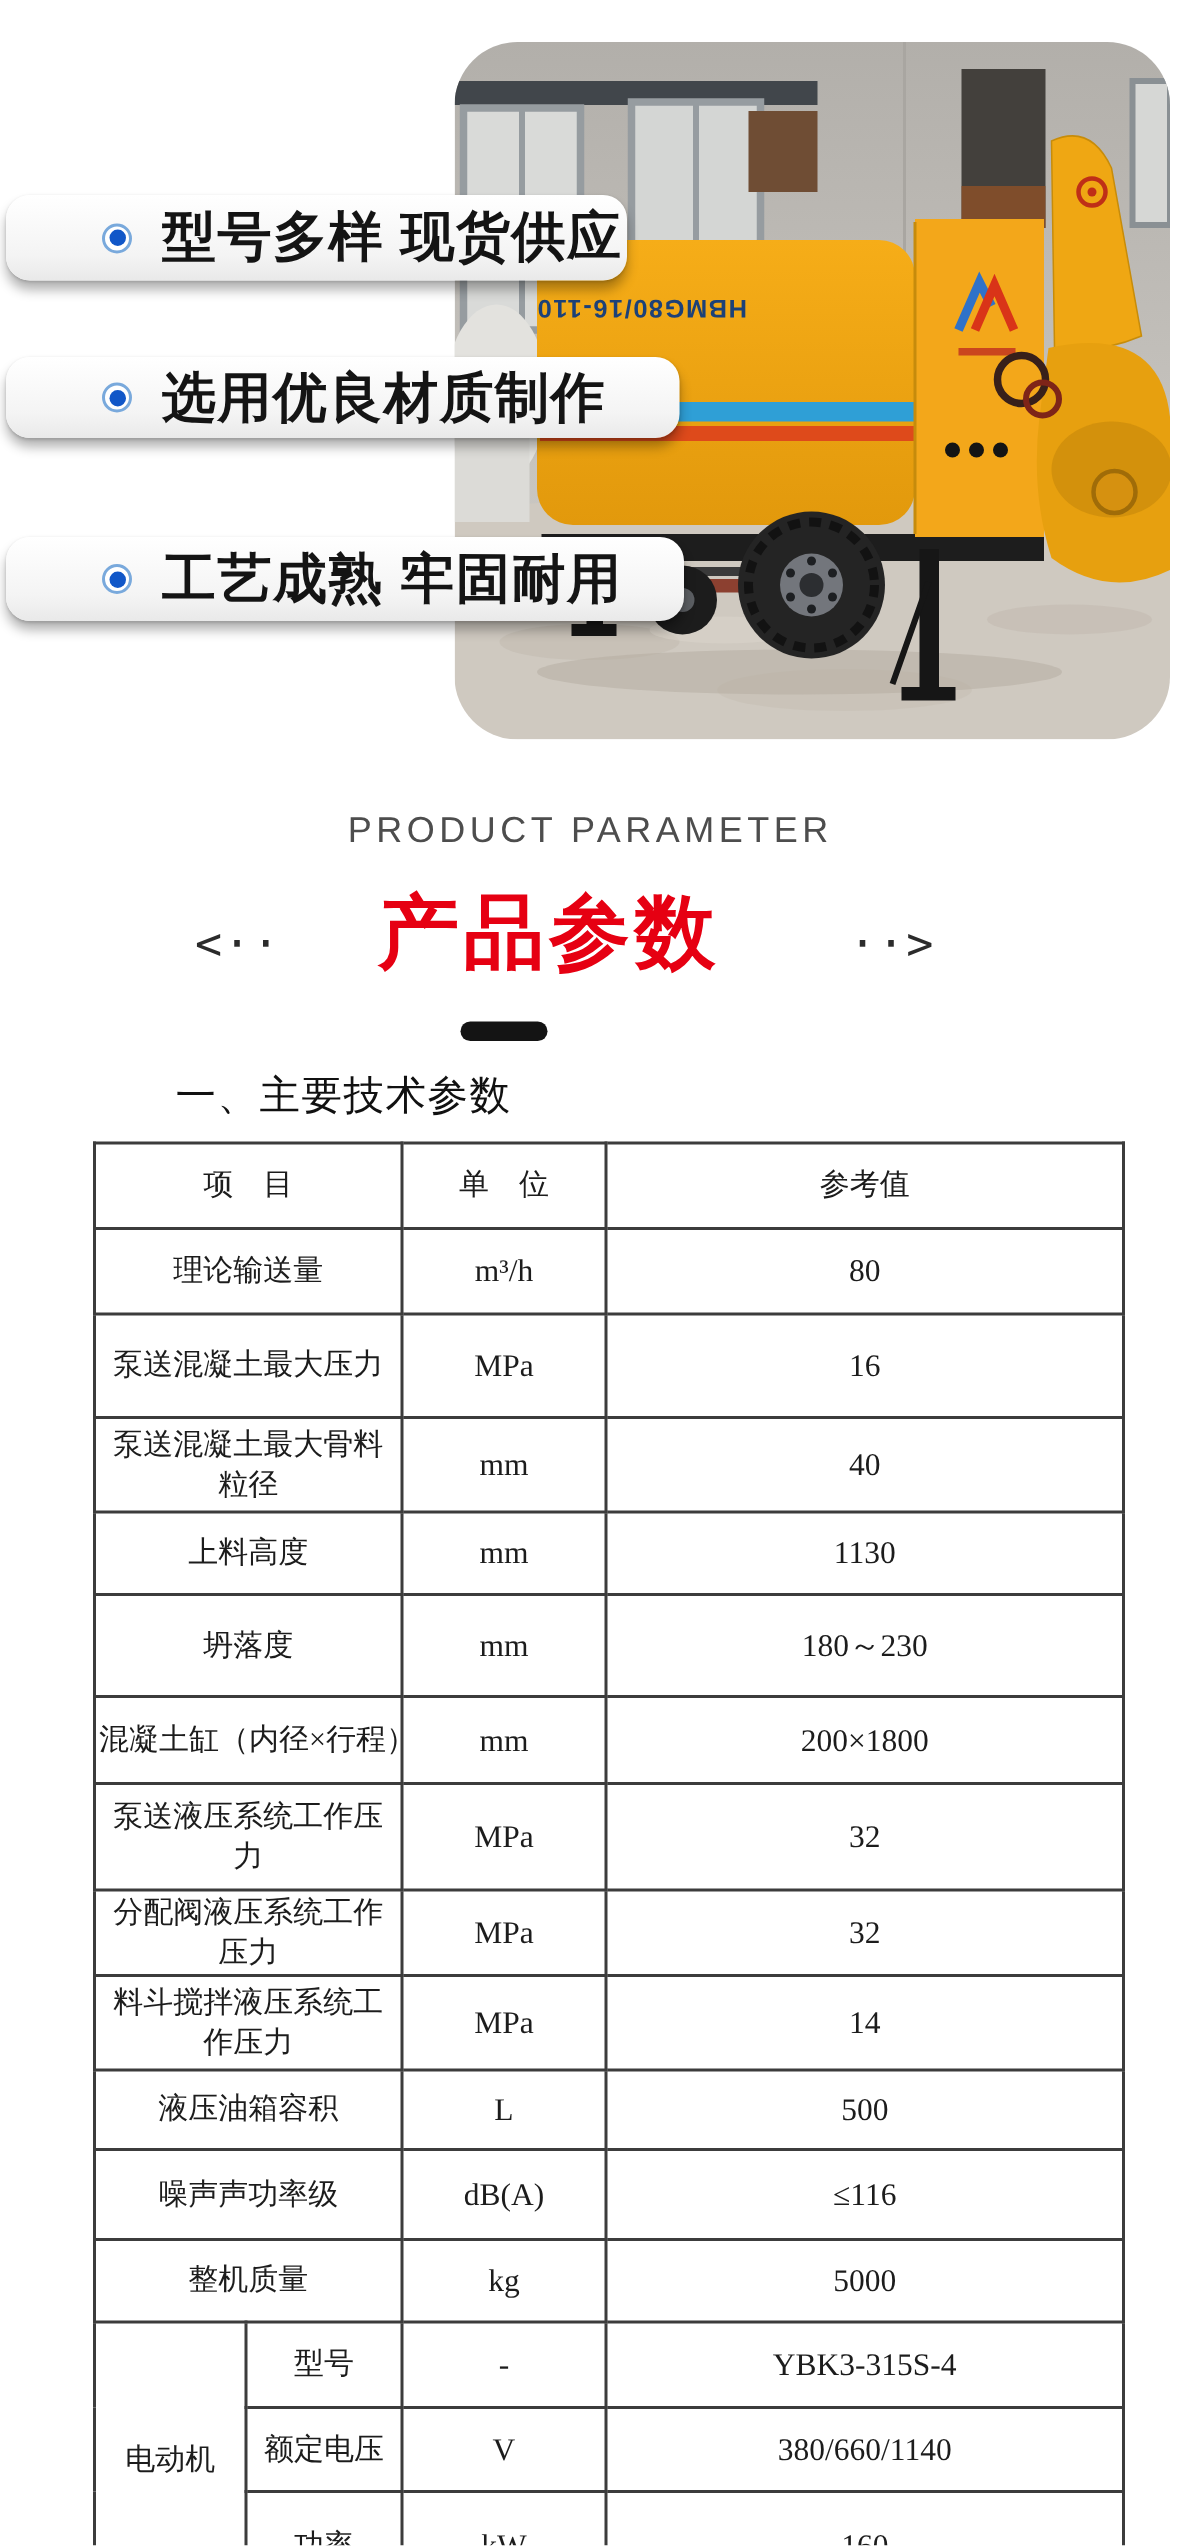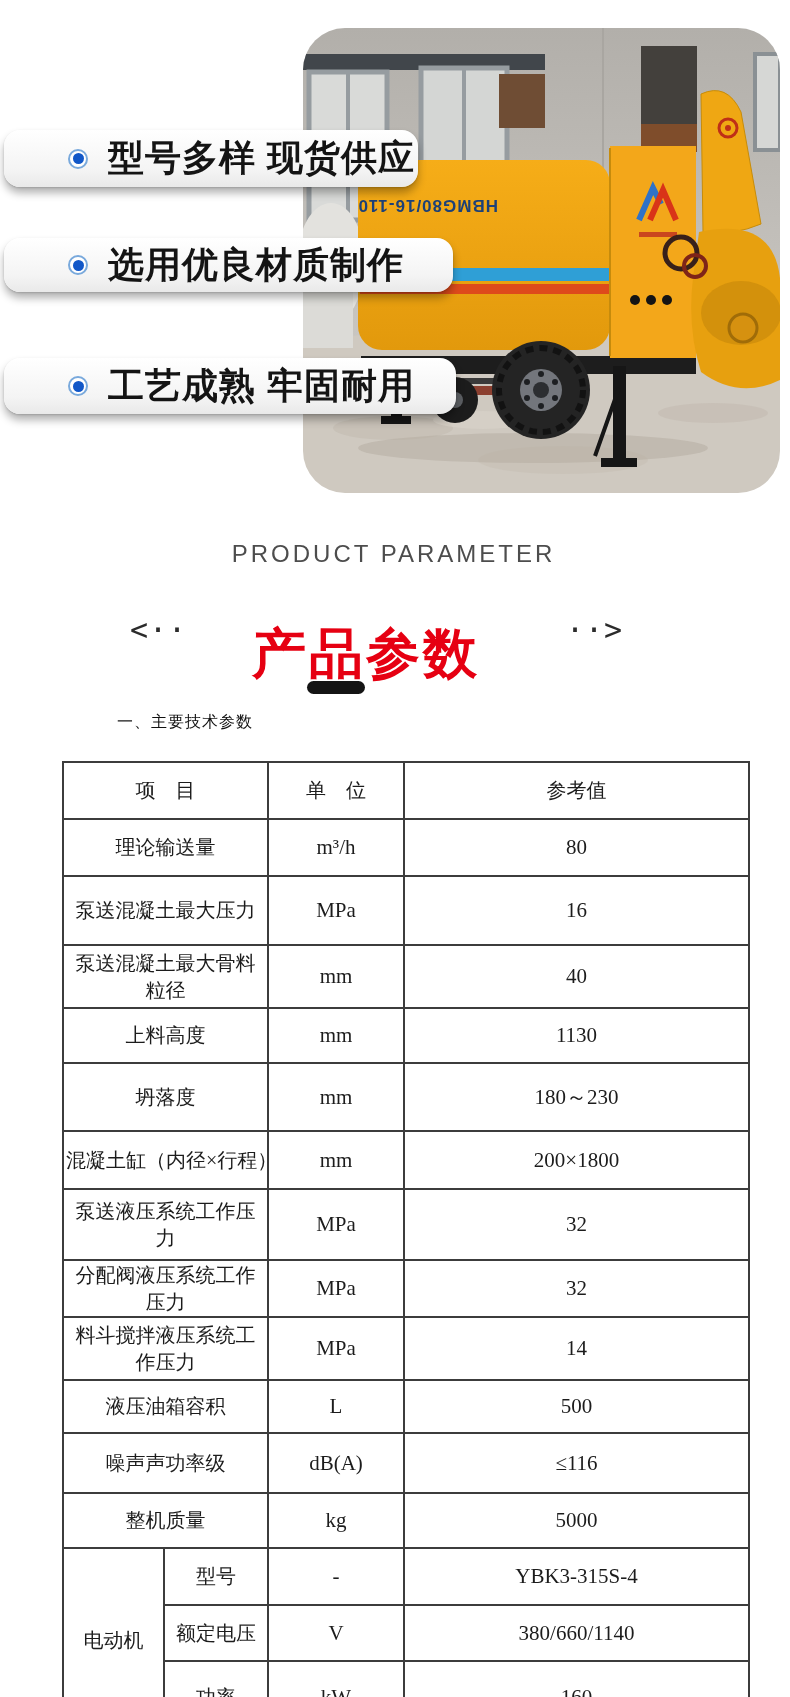--- a/index.html
+++ b/index.html
@@ -23,30 +23,30 @@
   .banner-3 { left:4px; top:358px; width:452px; height:56px; }
   .bullet { width:20px; height:20px; border-radius:50%; border:2px solid #79a9dc;
             display:flex; align-items:center; justify-content:center; flex:none; background:#fff; }
   .bullet i { display:block; width:11px; height:11px; border-radius:50%; background:#1157c8; }
   .banner-text { font-size:36px; font-weight:700; color:#141414; letter-spacing:1px; white-space:nowrap; }
 
   
   .eyebrow { position:absolute; left:0; top:540px; width:746px; text-align:center;
              font-size:24px; letter-spacing:3px; color:#4d4d4d; font-weight:400; z-index:2;padding-left:41px;}
   .big-title { position:absolute; left:0; top:586px; width:732px; text-align:center;
-               font-size:54px; font-weight:800; color:#e60012; letter-spacing:3px; z-index:2;margin-top:32px;}
+               font-size:54px; font-weight:800; color:#e60012; letter-spacing:3px; z-index:2;}
   .arrow { position:absolute; top:612px; font-size:30px; color:#2b2b2b; letter-spacing:1px; z-index:2;
            font-family:"DejaVu Sans Mono", monospace; }
   .arrow-left { left:130px; }
   .arrow-right { left:566px; }
   .title-bar { position:absolute; left:307px; top:681px; width:58px; height:13px;
                background:#141414; border-radius:7px; z-index:2;}
 
   
-  .spec-heading { position:absolute; left:117px; top:712px; font-size:16px; color:#111;
+  .spec-heading { position:absolute; left:117px; top:712px; font-size:27px; color:#111;
                   font-family:Liberation Sans, sans-serif; letter-spacing:1px; z-index:2;}
   table.spec { position:absolute; left:62px; top:761px; width:686px; z-index:2;
                border-collapse:collapse; table-layout:fixed;
                font-family:"Liberation Serif","DejaVu Serif",serif;
                font-size:20px; color:#1c1c1c; background:#fff; }
   table.spec th, table.spec td { border:2px solid #3c3c3c; text-align:center;
                vertical-align:middle; padding:0 2px; font-weight:400; line-height:1.35; }
   table.spec td.val, table.spec td.unit { font-size:21px; }
   td.one-line { white-space:nowrap; overflow:hidden; }
 </style>

